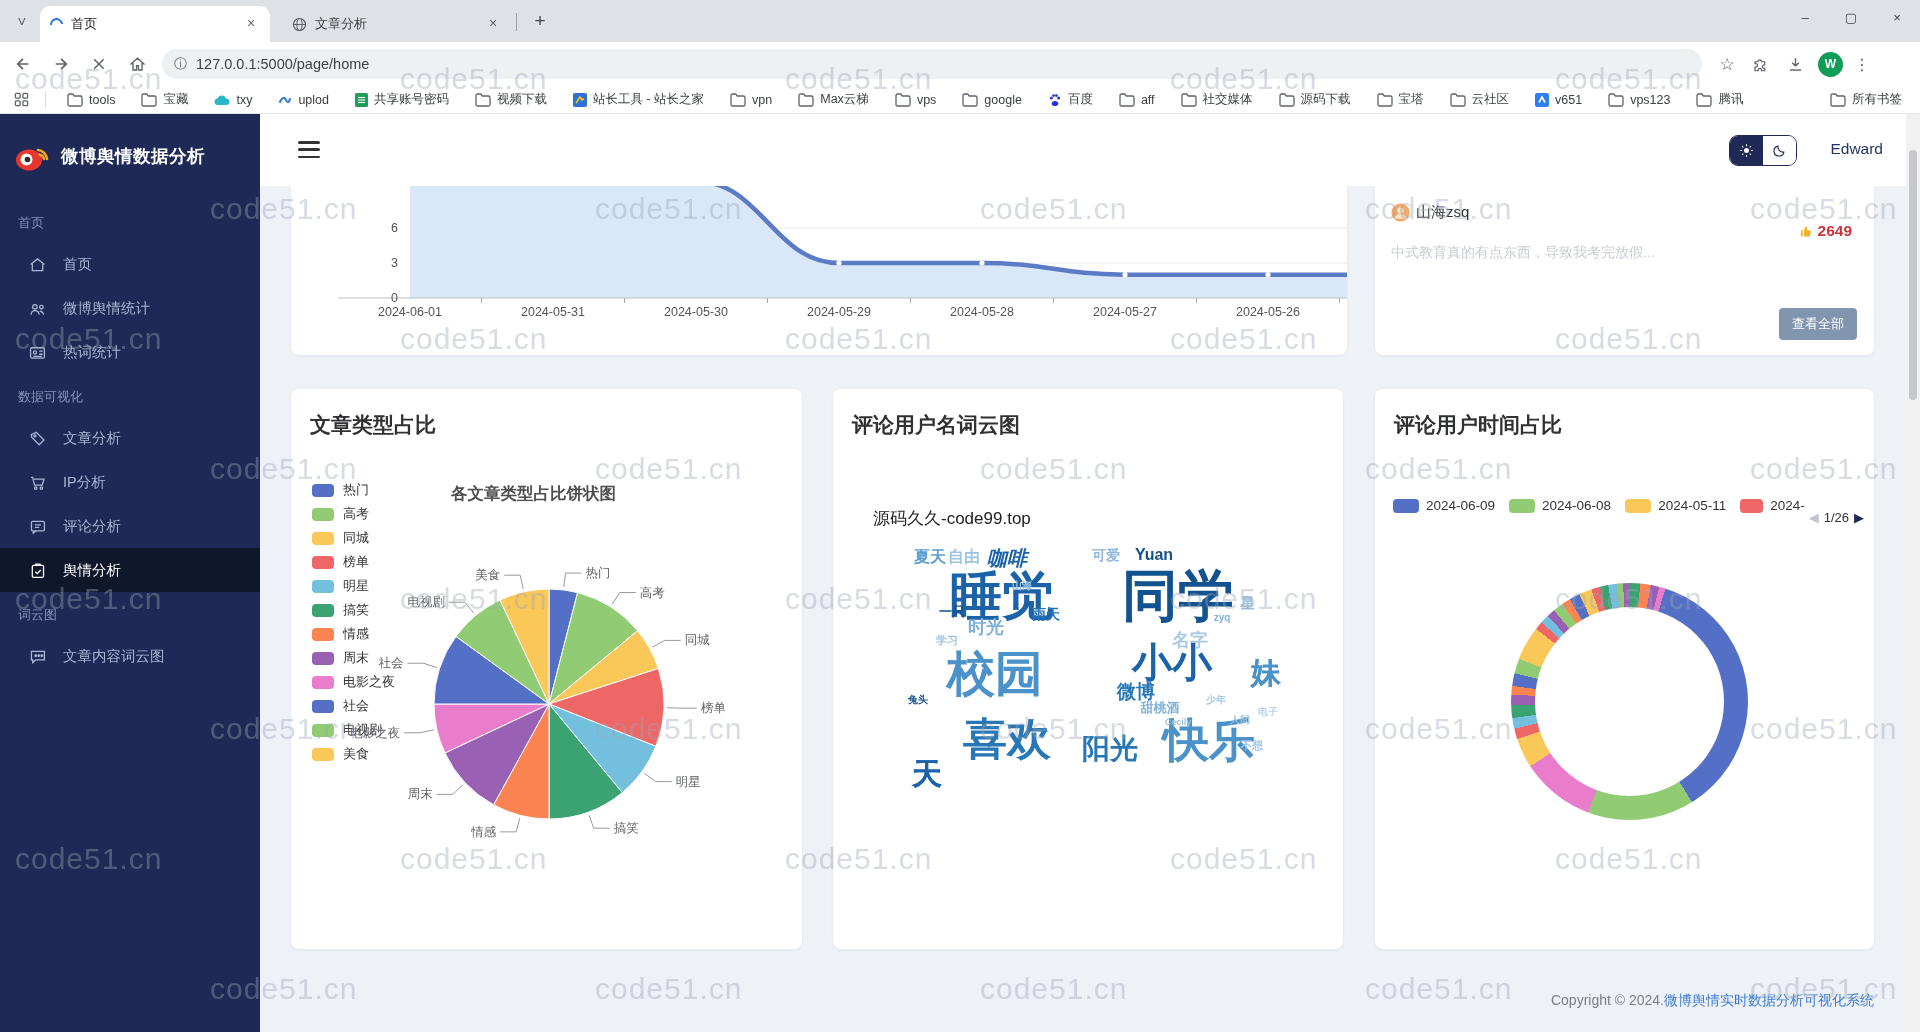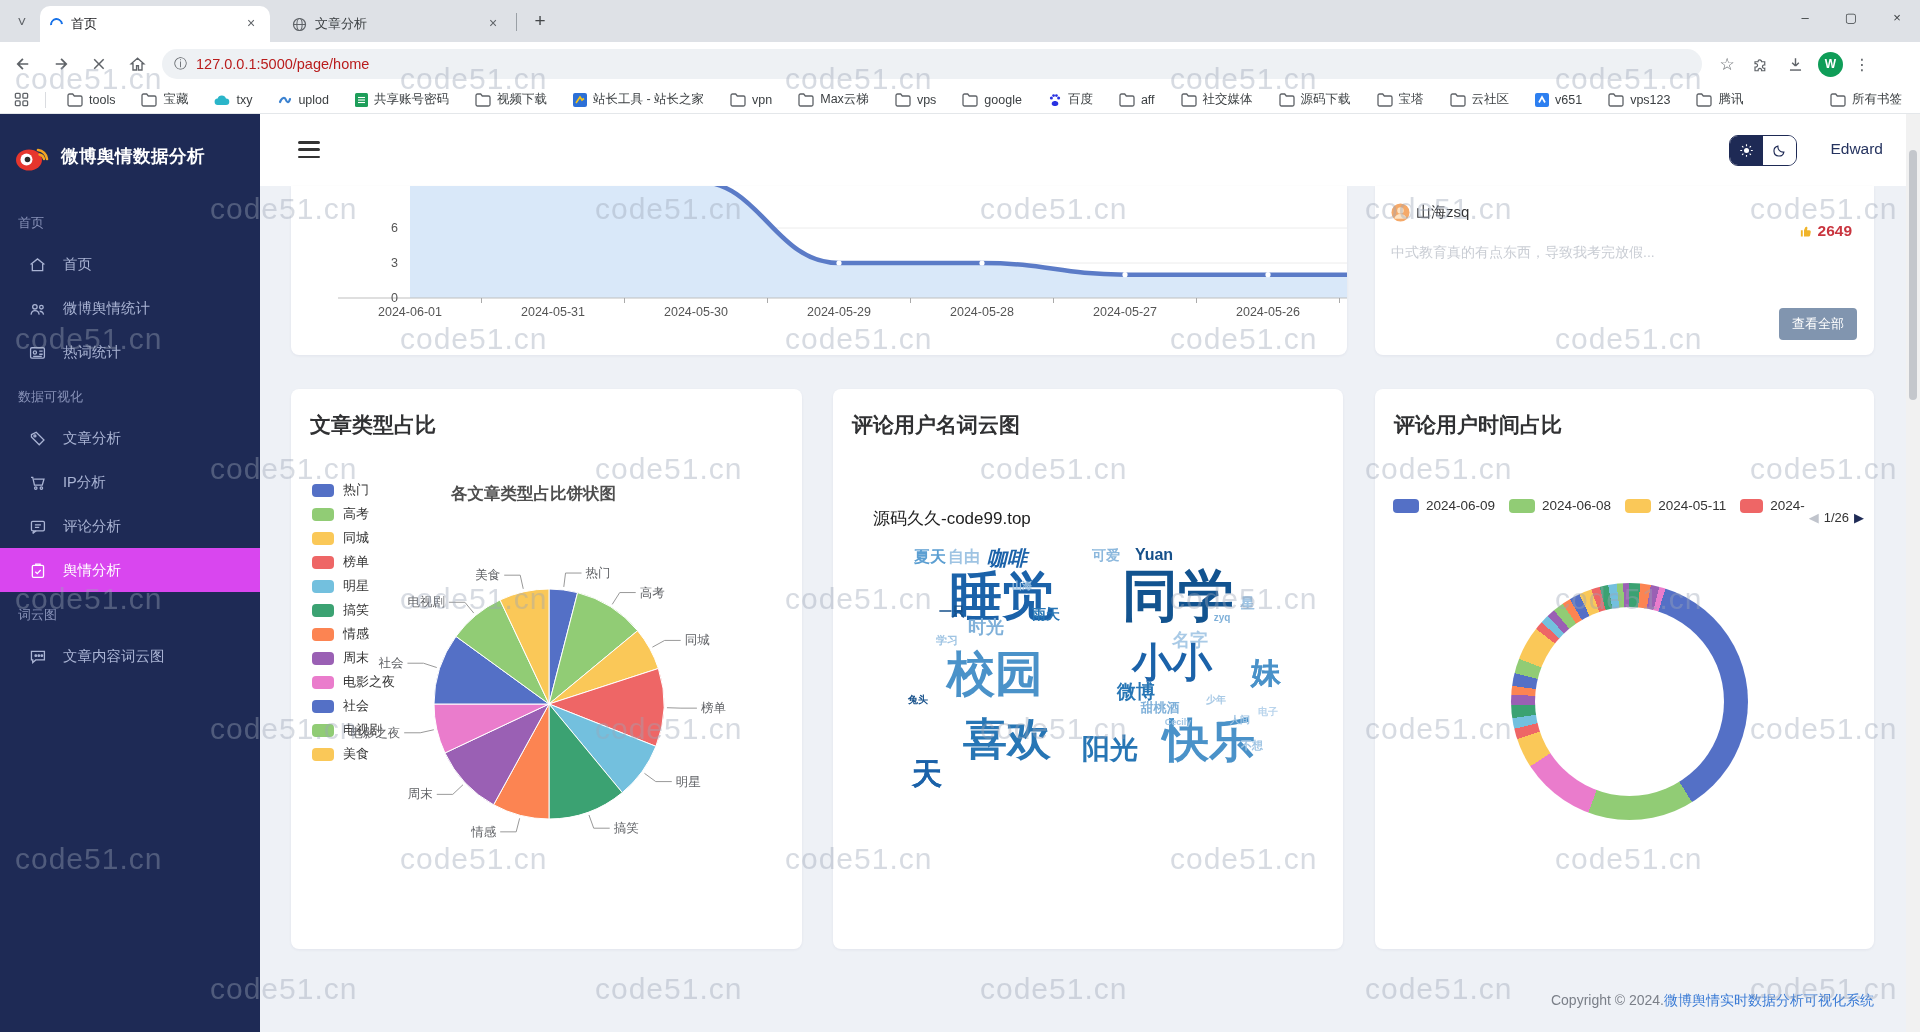--- a/index.html
+++ b/index.html
@@ -19,21 +19,21 @@
   .spinner { width:13px; height:13px; border-radius:50%; border:2px solid #1a73e8; border-right-color:transparent; border-bottom-color:transparent; transform:rotate(40deg); flex:0 0 auto; }
   .tab-divider { position:absolute; top:13px; width:1px; height:18px; background:#9aa0a6; }
   .newtab { position:absolute; top:8px; width:26px; height:26px; color:#44474a; font-size:19px; line-height:25px; text-align:center; border-radius:50%; }
   .wincontrols { position:absolute; right:0; top:0; height:34px; display:flex; }
   .wincontrols span { width:46px; height:34px; display:flex; align-items:center; justify-content:center; color:#3c4043; font-size:13px; }
 
   .navbar { position:absolute; left:0; top:42px; width:1920px; height:44px; background:#fff; display:flex; align-items:center; }
   .nav-ic { width:30px; height:30px; display:flex; align-items:center; justify-content:center; color:#5f6368; margin-left:8px; flex:0 0 auto; }
   .omnibox { margin-left:10px; width:1540px; height:30px; background:#eef1f4; border-radius:15px; display:flex; align-items:center; padding:0 12px; }
   .omnibox .info { color:#5f6368; font-size:13px; margin-right:9px; }
-  .omnibox .url { font-size:14.5px; color:#b91c1c; }
+  .omnibox .url { font-size:14.5px; color:#404040; }
   .right-ics { display:flex; align-items:center; margin-left:6px; }
   .right-ics .nav-ic { margin-left:4px; }
   .avatar-w { width:25px; height:25px; border-radius:50%; background:#0f9d58; color:#fff; font-size:12px; font-weight:bold;
     display:flex; align-items:center; justify-content:center; margin-left:8px; }
 
   .bookmarks { position:absolute; left:0; top:86px; width:1920px; height:28px; background:#fff; border-bottom:1px solid #e4e7ea;
     display:flex; align-items:center; font-size:12.5px; color:#3c4043; }
   .bm-apps { margin-left:14px; margin-right:8px; }
   .bm-sep { width:1px; height:16px; background:#dadce0; margin:0 8px; }
   .bm-item { display:flex; align-items:center; margin:0 13px; white-space:nowrap; }
@@ -42,21 +42,21 @@
   .bm-all .fav { margin-right:6px; display:flex; }
 
   
   .sidebar { position:absolute; left:0; top:114px; width:260px; height:918px; background:#1e2a55; color:#aab4d4; }
   .brand { display:flex; align-items:center; padding:26px 0 0 14px; }
   .brand-title { color:#fff; font-size:17.5px; font-weight:bold; margin-left:9px; letter-spacing:0.5px; }
   .menu { margin-top:28px; }
   .menu-section { font-size:13px; color:#8892b8; padding:14px 0 10px 18px; }
   .menu-item { height:44px; display:flex; align-items:center; padding-left:28px; font-size:14.5px; color:#aab4d4; cursor:pointer; }
   .menu-item svg { margin-right:16px; flex:0 0 auto; }
-  .menu-item.active { background:#d946ef; color:#fff; }
+  .menu-item.active { background:#0f172a; color:#fff; }
 
   .appheader { position:absolute; left:260px; top:114px; width:1660px; height:72px; background:#fff; }
   .hamburger { position:absolute; left:38px; top:27px; width:22px; height:17px; display:flex; flex-direction:column; justify-content:space-between; }
   .hamburger i { display:block; height:2.5px; background:#333; border-radius:2px; }
   .theme-toggle { position:absolute; right:123px; top:21px; width:68px; height:31px; border:1.5px solid #1e2a55; border-radius:9px; overflow:hidden; display:flex; }
   .theme-toggle .half { flex:1; display:flex; align-items:center; justify-content:center; }
   .theme-toggle .sun { background:#1e2a55; color:#fff; }
   .theme-toggle .moon { background:#fff; color:#1e2a55; }
   .username { position:absolute; right:37px; top:26px; font-size:15.5px; color:#25335f; }
 

